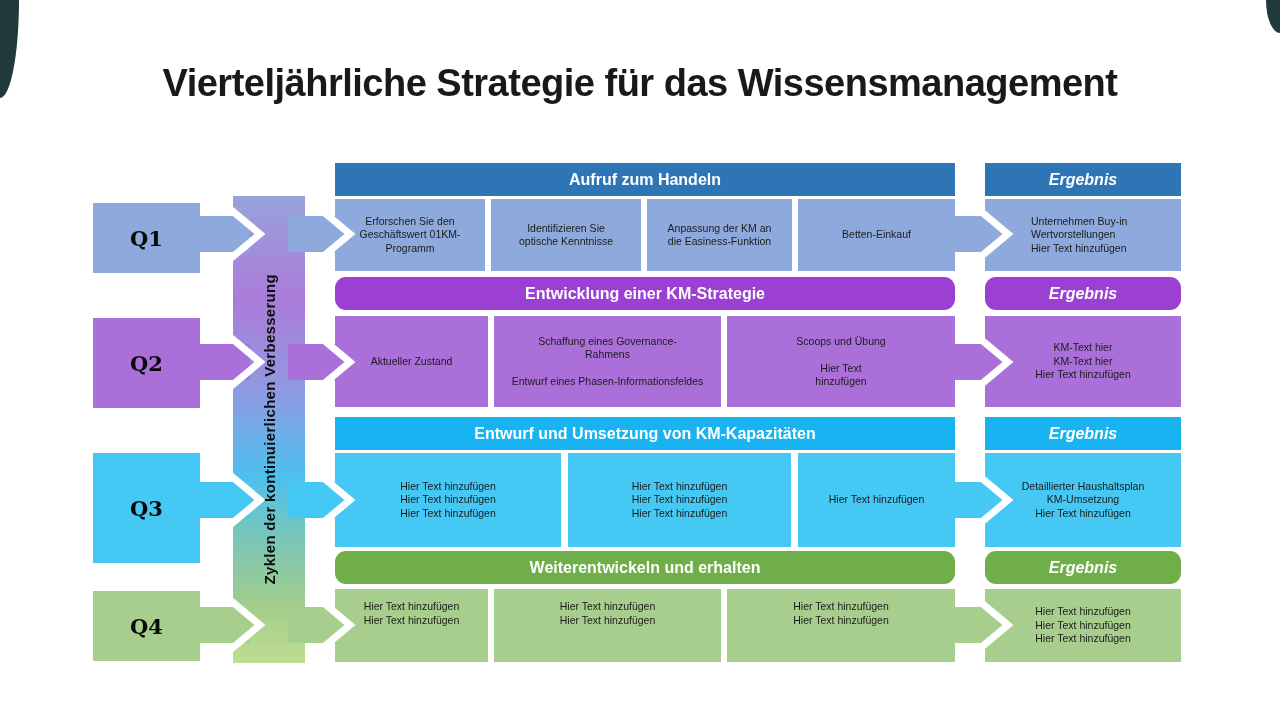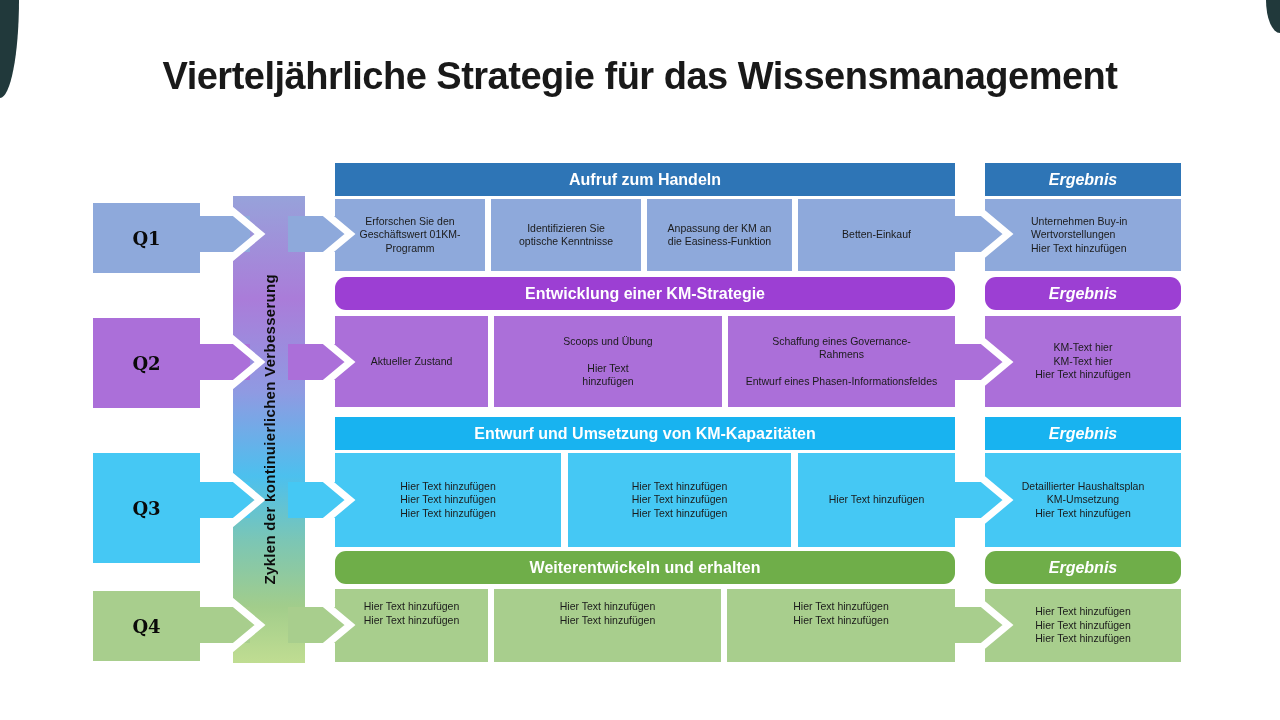--- a/index.html
+++ b/index.html
@@ -1,25 +1,25 @@
 <!DOCTYPE html>
 <html style="--row1-header: #2E75B6; --row1-box: #8EA9DB; --row2-header: #9C3FD3; --row2-box: #AB6FD9; --row3-header: #18B3F0; --row3-box: #45C8F4; --row4-header: #6FAE49; --row4-box: #A8CE8D; --corner: #21393B;"><head>
 <meta charset="utf-8">
 <style>
   html,body{margin:0;padding:0;background:#fff;}
   .canvas{position:relative;width:1280px;height:720px;background:#ffffff;overflow:hidden;
           font-family:"Liberation Sans",sans-serif;}
   .corner{position:absolute;background:var(--corner,#21393B);}
   .corner.tl{left:0;top:0;width:19px;height:98px;border-bottom-right-radius:100%;}
   .corner.tr{right:0;top:0;width:14px;height:33px;border-bottom-left-radius:100%;}
-  .title{position:absolute;top:50px;left:0;right:0;margin:5px;text-align:center;
+  .title{position:absolute;top:50px;left:0;right:0;margin:12px;text-align:center;
          font-size:38px;font-weight:bold;letter-spacing:-0.5px;color:#191919;}
   
   .qbox{position:absolute;left:93px;width:107px;display:flex;align-items:center;justify-content:center;
-        font-family:"DejaVu Serif",serif;font-weight:bold;font-size:18px;color:#0a0a0a;}
+        font-family:"DejaVu Serif",serif;font-weight:bold;font-size:21px;color:#0a0a0a;}
   .q1{top:203px;height:70px;background:var(--row1-box,#8EA9DB);}
   .q2{top:318px;height:90px;background:var(--row2-box,#AB6FD9);}
   .q3{top:453px;height:110px;background:var(--row3-box,#45C8F4);}
   .q4{top:591px;height:70px;background:var(--row4-box,#A8CE8D);}
   
   .band{position:absolute;left:233px;top:196px;width:72px;height:467px;z-index:1;
         display:flex;align-items:center;justify-content:center;
         background:linear-gradient(180deg,#97a2da 0%,#aa7cd9 22%,#8f9ae2 42%,#4cc0ee 60%,#7cc6b4 74%,#a2cd8b 88%,#c0dd92 100%);}
   .band-label{writing-mode:vertical-rl;transform:rotate(180deg);font-weight:bold;font-size:15px;
               color:#0d0d0d;letter-spacing:0.3px;white-space:nowrap;}
@@ -136,28 +136,28 @@
     <div class="box c1" style="width:157px">Betten-Einkauf</div>
   </div>
   <div class="box c1 result-box rt1 left-align">Unternehmen Buy-in
 Wertvorstellungen
 Hier Text hinzufügen</div>
 
   <div class="hdr h2 ht2">Entwicklung einer KM-Strategie</div>
   <div class="hdr h2 ht2 result">Ergebnis</div>
   <div class="row-boxes rt2">
     <div class="box c2" style="width:153px">Aktueller Zustand</div>
+    <div class="box c2" style="width:227px">Schaffung eines Governance-
+Rahmens
+
+Entwurf eines Phasen-Informationsfeldes</div>
     <div class="box c2" style="width:228px">Scoops und Übung
 
 Hier Text
 hinzufügen</div>
-    <div class="box c2" style="width:227px">Schaffung eines Governance-
-Rahmens
-
-Entwurf eines Phasen-Informationsfeldes</div>
   </div>
   <div class="box c2 result-box rt2">KM-Text hier
 KM-Text hier
 Hier Text hinzufügen</div>
 
   <div class="hdr h3 ht3">Entwurf und Umsetzung von KM-Kapazitäten</div>
   <div class="hdr h3 ht3 result">Ergebnis</div>
   <div class="row-boxes rt3">
     <div class="box c3" style="width:226px">Hier Text hinzufügen
 Hier Text hinzufügen

